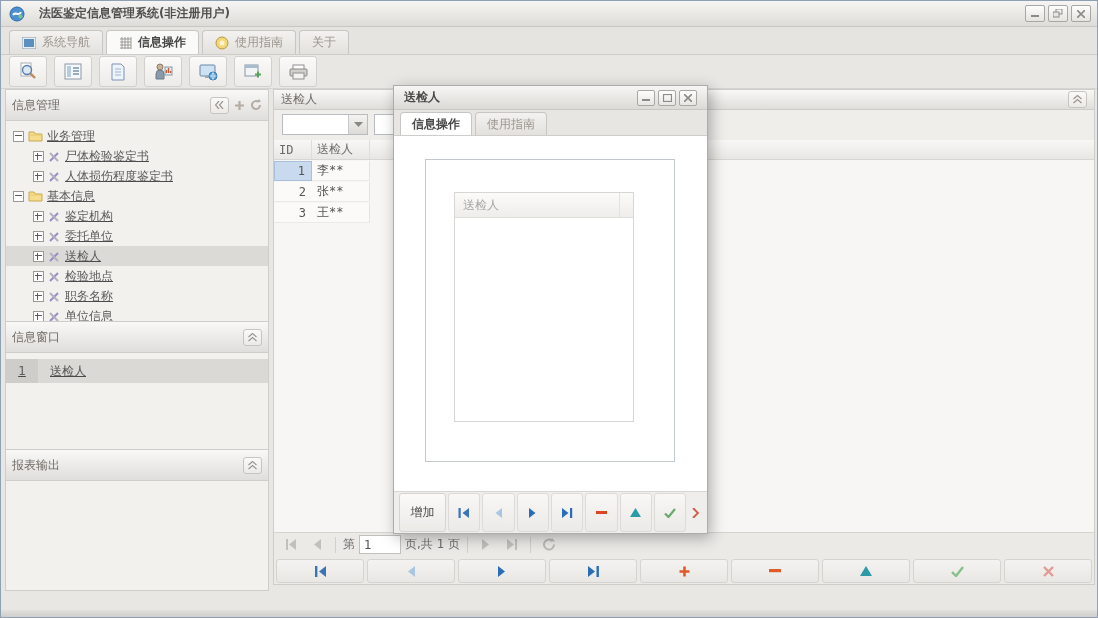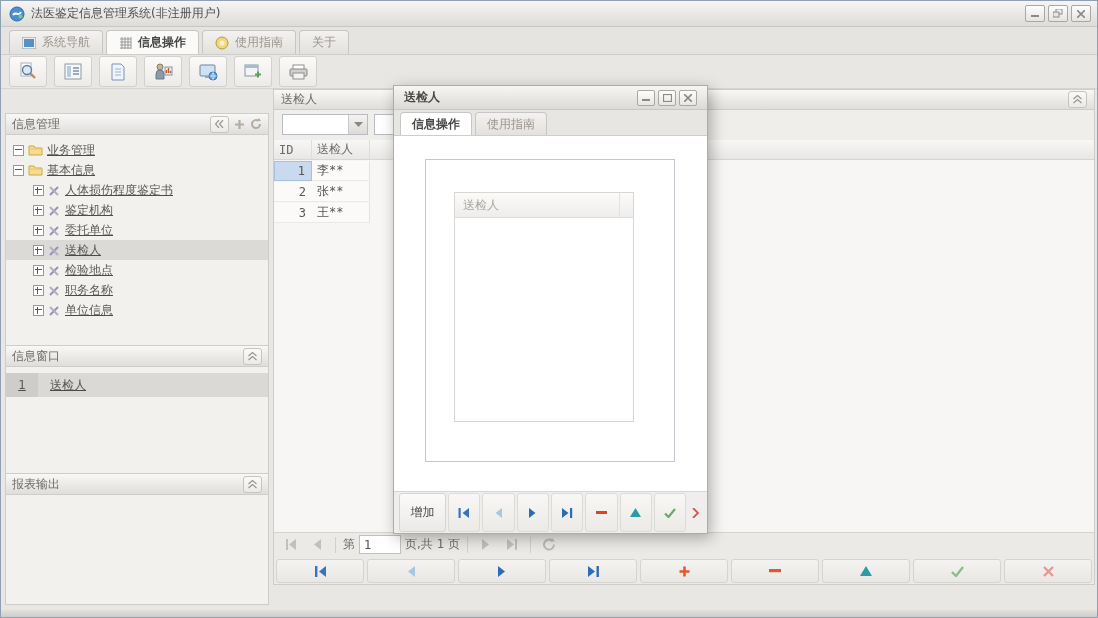--- a/index.html
+++ b/index.html
@@ -5,43 +5,43 @@
   html,body{margin:0;padding:0;background:#b9b6b1;}
   #app{position:relative;width:1098px;height:618px;margin:0 auto;
        font-family:"DejaVu Sans","Liberation Sans",sans-serif;font-size:12px;color:#4a4a4a;
        background:#e9e7e4;border:1px solid #8fa0b4;box-sizing:border-box;overflow:hidden;}
   .abs{position:absolute;}
   svg{display:block;}
 
   
   #titlebar{left:0;top:0;width:1098px;height:26px;background:linear-gradient(#f6f5f3,#dedcd8);
             border-bottom:1px solid #c9c7c3;display:flex;align-items:center;padding:0 8px;box-sizing:border-box;}
-  #titlebar .title{margin-left:6px;font-weight:normal;color:#4f4f4f;}
+  #titlebar .title{margin-left:14px;font-weight:bold;color:#4f4f4f;}
   #win-controls{margin-left:auto;display:flex;gap:3px;}
   .winbtn{width:18px;height:15px;border:1px solid #a9a7a3;border-radius:2px;
           background:linear-gradient(#fdfdfc,#e6e4e0);display:flex;align-items:center;justify-content:center;cursor:default;}
 
   
   #tabbar{left:0;top:26px;width:1098px;height:28px;background:#e6e4e1;border-bottom:1px solid #cfcdc9;
           display:flex;align-items:flex-end;padding-left:8px;box-sizing:border-box;}
   .tab{height:23px;padding:0 12px;margin-right:3px;display:flex;align-items:center;gap:6px;
        background:linear-gradient(#f3f2f0,#e3e1dd);border:1px solid #c8c6c2;border-bottom:none;
        border-radius:4px 4px 0 0;color:#9c958e;}
   .tab.active{background:#fafaf9;color:#474747;font-weight:bold;}
 
   
   #toolbar{left:0;top:54px;width:1098px;height:34px;background:#e9e7e4;border-bottom:1px solid #d6d4d0;
            display:flex;align-items:center;padding-left:8px;box-sizing:border-box;gap:7px;}
   .toolbtn{width:36px;height:29px;border:1px solid #d2d0cc;border-radius:3px;
            background:linear-gradient(#fbfaf9,#ecebe8);display:flex;align-items:center;justify-content:center;}
 
   
   #sidebar{left:4px;top:88px;width:264px;height:496px;}
-  .panel-header{height:22px;background:linear-gradient(#f8f8f7,#e0dedb);border:1px solid #cfcdc9;
-                display:flex;align-items:center;padding:0 6px;color:#6f6b65;box-sizing:border-box;margin-top:24px;}
+  .panel-header{height:32px;background:linear-gradient(#f8f8f7,#e0dedb);border:1px solid #cfcdc9;
+                display:flex;align-items:center;padding:0 6px;color:#6f6b65;box-sizing:border-box;}
   .panel-header .ph-title{font-weight:normal;}
   .ph-tools{margin-left:auto;display:flex;align-items:center;gap:5px;}
   .mini-btn{width:17px;height:15px;border:1px solid #c6c4c0;border-radius:3px;background:linear-gradient(#fafaf9,#eceae7);
             display:flex;align-items:center;justify-content:center;}
   .panel-body{background:#f2f1ee;border:1px solid #cfcdc9;border-top:none;box-sizing:border-box;text-decoration:underline;}
   #p-info{left:0;top:0;width:264px;}
   #p-info .panel-body{height:211px;padding-top:5px;}
   .tree-row{height:20px;display:flex;align-items:center;gap:4px;color:#5a5a5a;cursor:default;}
   .tree-row.lvl0{padding-left:7px;}
   .tree-row.lvl1{padding-left:27px;}
@@ -296,39 +296,49 @@
         <div class="tree-row lvl0">
           <span class="exp minus"></span>
           <span>
               <svg width="15" height="12">
                 <path d="M1 2 h5 l1.5 2 H14 v7 H1 z" fill="#f5dc8e" stroke="#c9a94f"></path>
                 <path d="M1 5 h13" stroke="#e6c96a"></path>
               </svg>
             </span>
           <span class="tree-label">业务管理</span>
         </div>
+        <div class="tree-row lvl1">
+          <span class="exp plus"></span>
+          <span>
+              <svg width="13" height="13">
+                <line x1="2" y1="11" x2="10" y2="3" stroke="#9a8cc8" stroke-width="2"></line>
+                <line x1="2" y1="3" x2="10" y2="11" stroke="#b2b0ba" stroke-width="2"></line>
+              </svg>
+            </span>
+          <span class="tree-label">尸体检验鉴定书</span>
+        </div>
+        <div class="tree-row lvl1">
+          <span class="exp plus"></span>
+          <span>
+              <svg width="13" height="13">
+                <line x1="2" y1="11" x2="10" y2="3" stroke="#9a8cc8" stroke-width="2"></line>
+                <line x1="2" y1="3" x2="10" y2="11" stroke="#b2b0ba" stroke-width="2"></line>
+              </svg>
+            </span>
+          <span class="tree-label">人体损伤程度鉴定书</span>
+        </div>
         <div class="tree-row lvl0">
           <span class="exp minus"></span>
           <span>
               <svg width="15" height="12">
                 <path d="M1 2 h5 l1.5 2 H14 v7 H1 z" fill="#f5dc8e" stroke="#c9a94f"></path>
                 <path d="M1 5 h13" stroke="#e6c96a"></path>
               </svg>
             </span>
           <span class="tree-label">基本信息</span>
-        </div>
-        <div class="tree-row lvl1">
-          <span class="exp plus"></span>
-          <span>
-              <svg width="13" height="13">
-                <line x1="2" y1="11" x2="10" y2="3" stroke="#9a8cc8" stroke-width="2"></line>
-                <line x1="2" y1="3" x2="10" y2="11" stroke="#b2b0ba" stroke-width="2"></line>
-              </svg>
-            </span>
-          <span class="tree-label">人体损伤程度鉴定书</span>
         </div>
         <div class="tree-row lvl1">
           <span class="exp plus"></span>
           <span>
               <svg width="13" height="13">
                 <line x1="2" y1="11" x2="10" y2="3" stroke="#9a8cc8" stroke-width="2"></line>
                 <line x1="2" y1="3" x2="10" y2="11" stroke="#b2b0ba" stroke-width="2"></line>
               </svg>
             </span>
           <span class="tree-label">鉴定机构</span>

